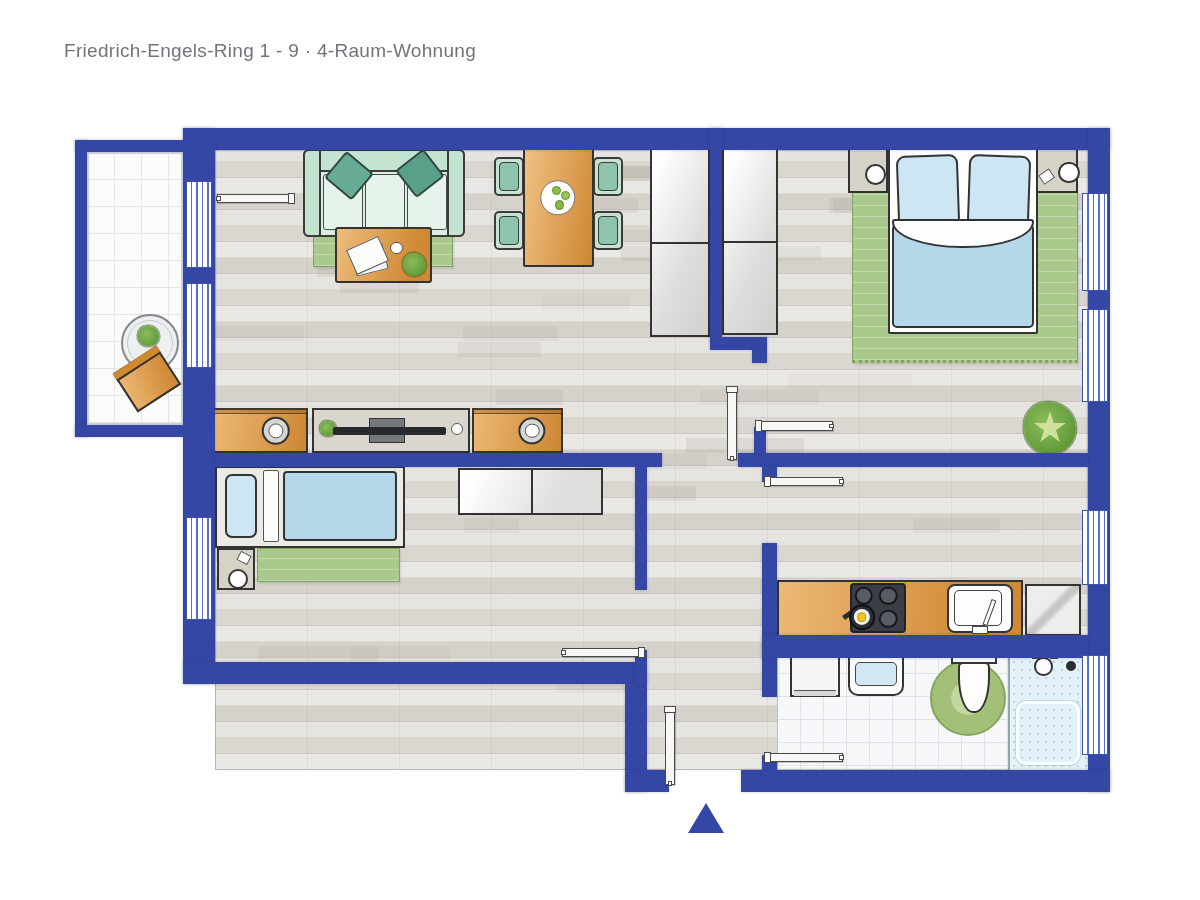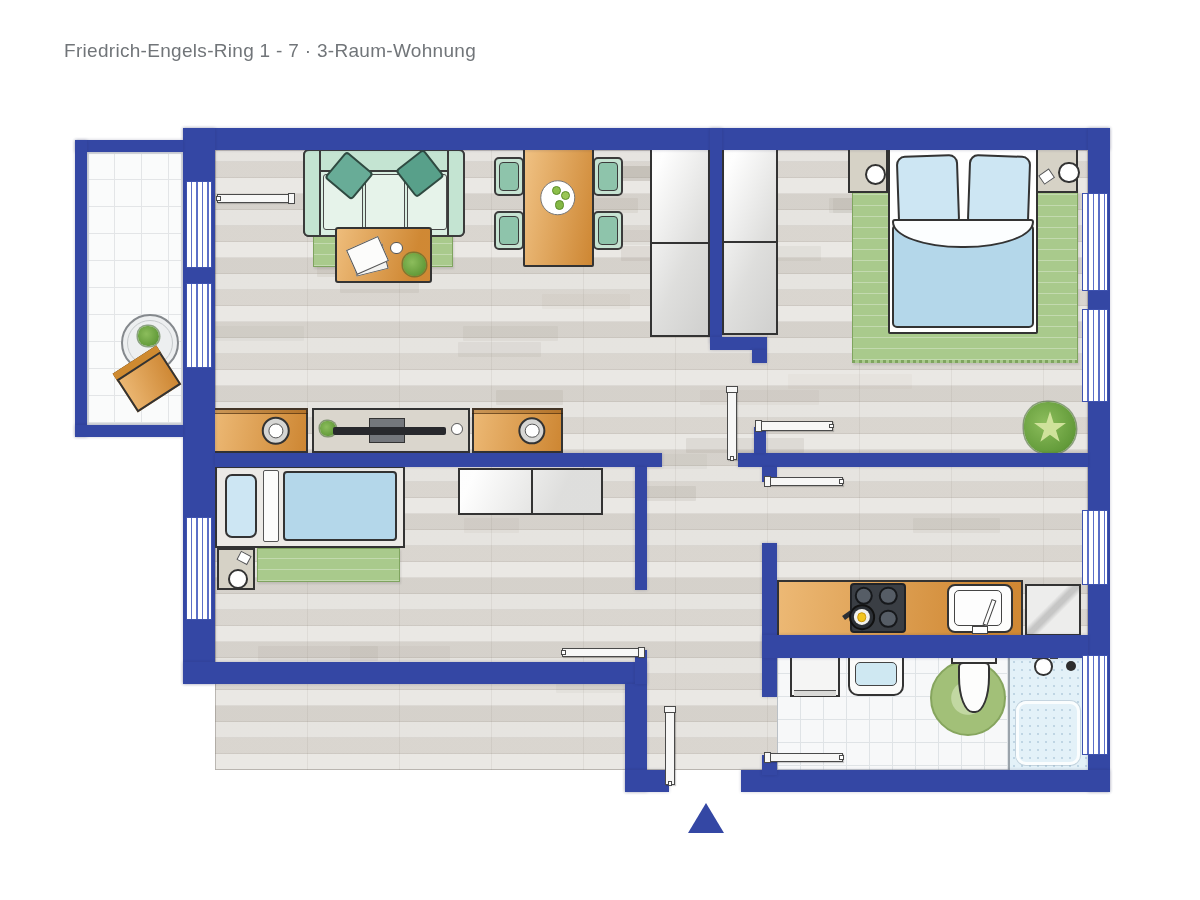--- a/index.html
+++ b/index.html
@@ -34,21 +34,21 @@
     box-shadow:1px 2px 2px rgba(0,0,0,.10);}
   .rug-fringe{border-top:3px dotted #7fa45f;border-bottom:3px dotted #7fa45f;}
   .blob{background:radial-gradient(circle at 40% 40%, #8cbd5c, #639b3a 70%, #4e7d2e);
     border-radius:46% 54% 50% 50%;box-shadow:0 0 0 1.5px rgba(60,100,40,.55);}
   .star{clip-path:polygon(50% 0%,61% 35%,98% 35%,68% 57%,79% 91%,50% 70%,21% 91%,32% 57%,2% 35%,39% 35%);background:#cfe29b;}
   .arrow{position:absolute;width:0;height:0;}
 </style>
 </head>
 <body style="--wall: #3447a4; --wstripe: #5b6fc7;">
 
-<div class="title" style="color: rgb(113, 117, 121);">Friedrich-Engels-Ring 1 - 7 · 3-Raum-Wohnung</div>
+<div class="title" style="color: rgb(113, 117, 121);">Friedrich-Engels-Ring 1 - 9 · 4-Raum-Wohnung</div>
 <div id="plan">
     <div class="floor-wood" style="left: 215px; top: 150px; width: 873px; height: 620px;">
       <div class="plank" style="left: 0px; top: 176px; width: 89.2952px; height: 15px; background: rgba(148, 138, 126, 0.07);"></div>
       <div class="plank" style="left: 694.033px; top: 64px; width: 73.4897px; height: 15px; background: rgba(148, 138, 126, 0.08);"></div>
       <div class="plank" style="left: 43.0853px; top: 496px; width: 120.309px; height: 15px; background: rgba(148, 138, 126, 0.1);"></div>
       <div class="plank" style="left: 420.342px; top: 336px; width: 60.5256px; height: 15px; background: rgba(148, 138, 126, 0.15);"></div>
       <div class="plank" style="left: 281.421px; top: 240px; width: 66.5875px; height: 15px; background: rgba(148, 138, 126, 0.13);"></div>
       <div class="plank" style="left: 341.47px; top: 528px; width: 89.8303px; height: 15px; background: rgba(148, 138, 126, 0.07);"></div>
       <div class="plank" style="left: 471.443px; top: 288px; width: 117.524px; height: 15px; background: rgba(148, 138, 126, 0.15);"></div>
       <div class="plank" style="left: 124.682px; top: 128px; width: 79.0619px; height: 15px; background: rgba(148, 138, 126, 0.13);"></div>

